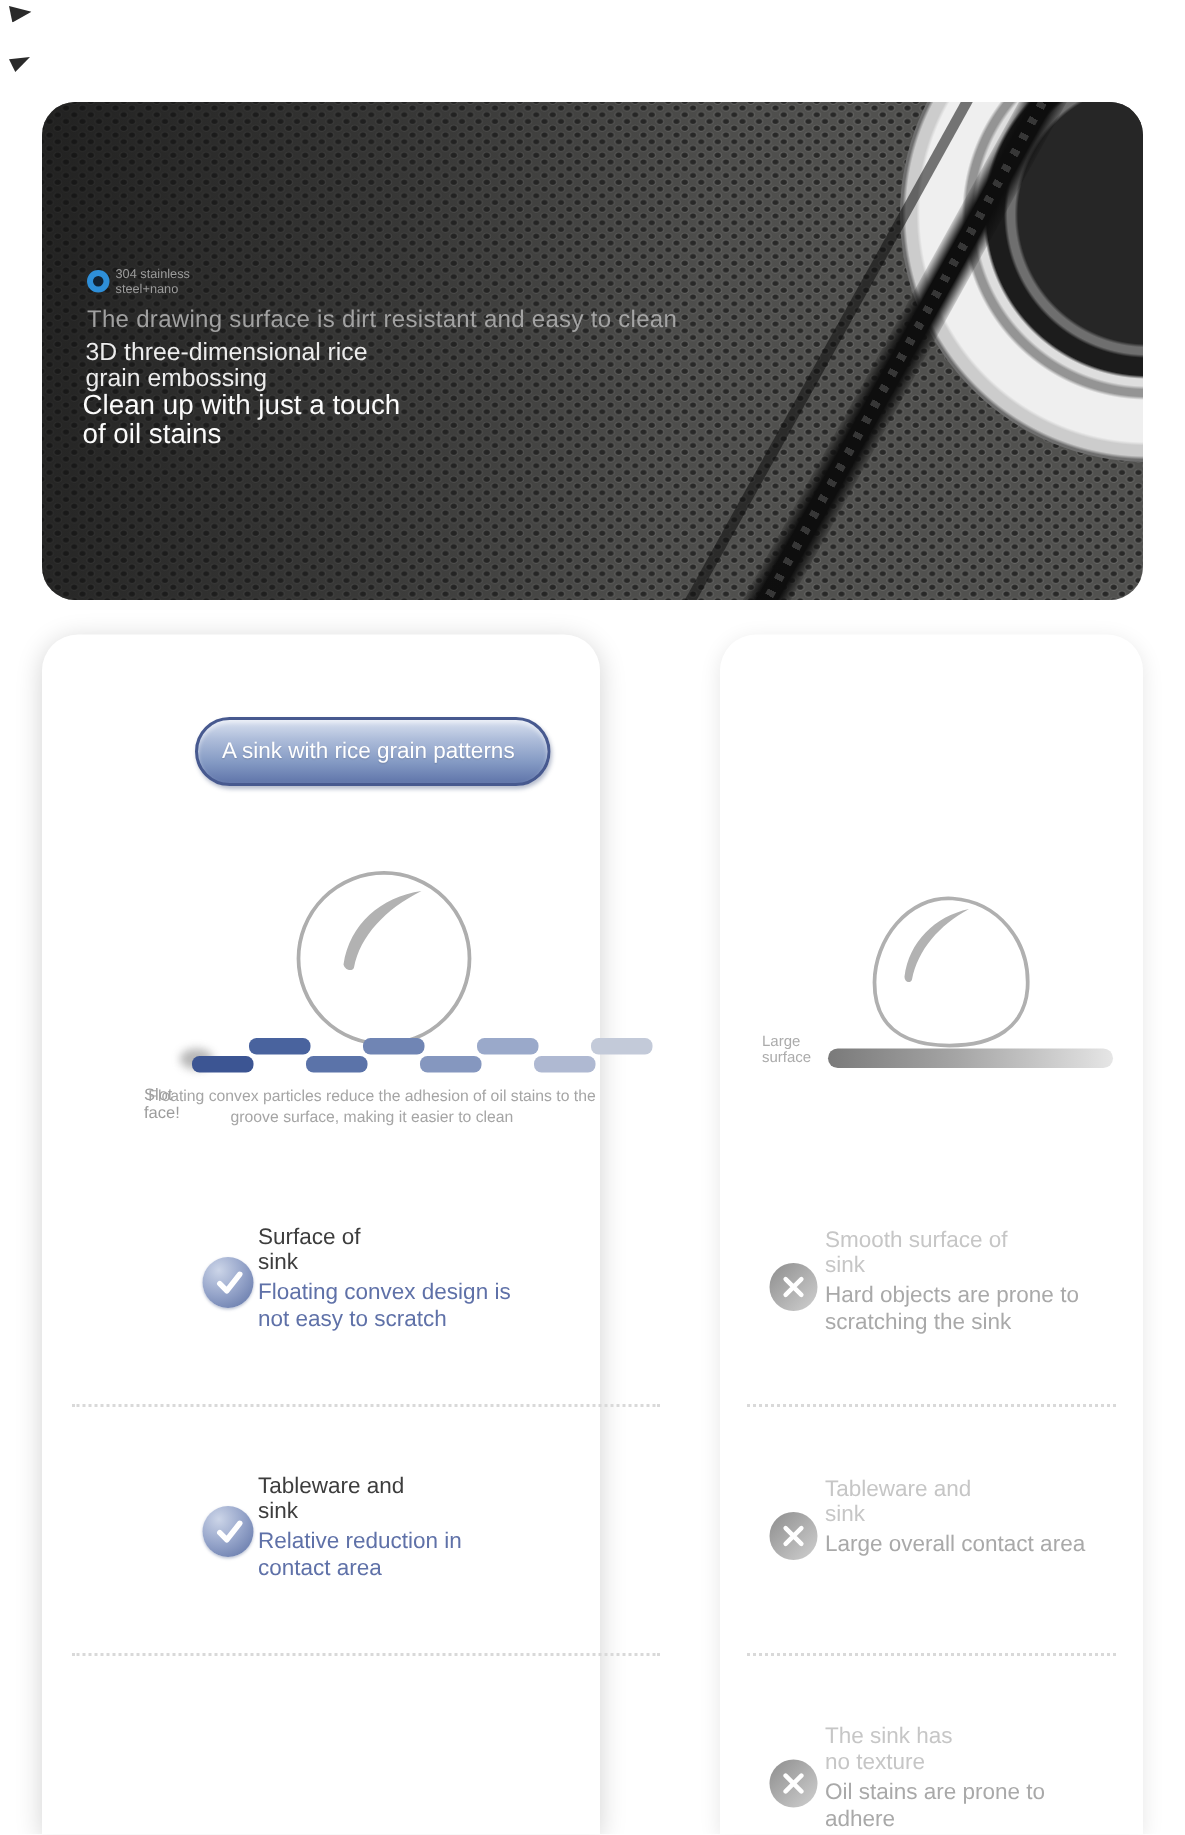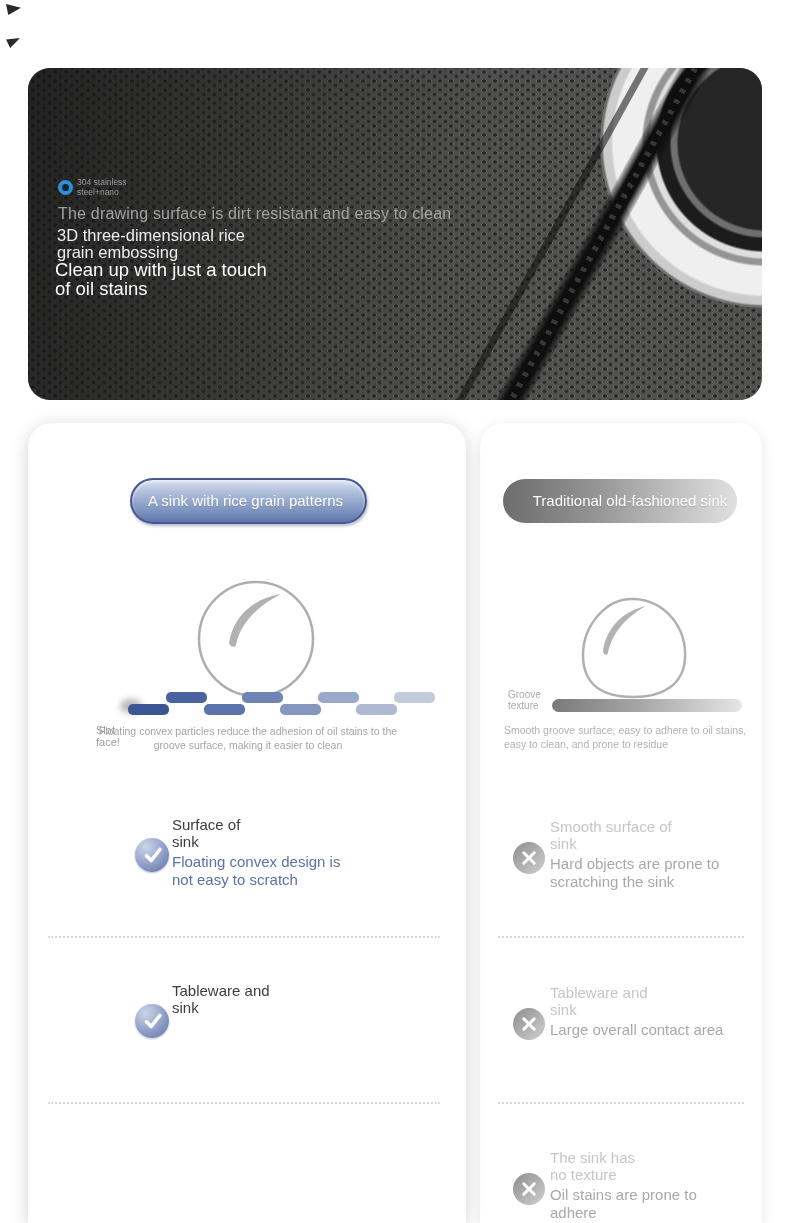--- a/index.html
+++ b/index.html
@@ -40,21 +40,21 @@
   .badge { position:absolute; left:30px; top:110px; display:flex; align-items:flex-start; }
   .ring-icon { width:15px; height:15px; border-radius:50%; border:4px solid #2e8fd9; background:#123; margin-top:2px; }
   .badge-text { margin-left:4px; width:64px; font-size:8.5px; line-height:1.15; color:#9c9c9c; }
 
   .hero-sub { position:absolute; left:30px; top:137px; font-size:16px; color:rgba(178,178,178,0.88); letter-spacing:0.2px; }
   .hero-t1 { position:absolute; left:29px; top:159px; width:205px; font-size:16.5px; line-height:1.05; color:#ececec; }
   .hero-t2 { position:absolute; left:27px; top:193px; width:215px; font-size:18.5px; line-height:1.0; color:#fbfbfb; }
 
   
   .card { position:absolute; top:423px; height:800px; background:#ffffff; }
-  .card.left  { left:28px;  width:438px; border-radius:24px 24px 0 0; box-shadow:0 3px 18px rgba(0,0,0,0.18); z-index:2; }
+  .card.left  { left:28px;  width:372px; border-radius:24px 24px 0 0; box-shadow:0 3px 18px rgba(0,0,0,0.18); z-index:2; }
   .card.right { left:480px; width:282px; border-radius:24px 24px 0 0; box-shadow:0 3px 14px rgba(0,0,0,0.10); z-index:1; }
 
   
   .pill { position:absolute; display:flex; align-items:center; color:#ffffff; font-size:15px; line-height:1.12; }
   .pill.blue { left:102px; top:55px; width:237px; height:46px; border-radius:24px;
     border:2px solid #47598f;
     background:linear-gradient(180deg,#d9e1f0 0%,#aebdda 30%,#8399c3 68%,#6075aa 100%);
     box-shadow:inset 0 2px 3px rgba(255,255,255,0.5), 1px 2px 3px rgba(40,60,110,0.35);
     padding-left:16px; text-align:left; }
   .pill.gray { left:23px; top:56px; width:234px; height:44px; border-radius:22px;
@@ -183,38 +183,35 @@
     </div>
     <div class="dotted-sep sep1"></div>
 
     <div class="row r2">
       <div class="row-heading h-w105">Tableware and sink</div>
       <div class="badge-circle check-circle">
         <svg width="22" height="22" viewBox="0 0 28 28">
             <path d="M7 15 l6 6 l11 -14" fill="none" stroke="#ffffff" stroke-width="4.6" stroke-linecap="round" stroke-linejoin="round"></path>
           </svg>
       </div>
+      <div class="row-text t-w160">Relative reduction in contact area</div>
     </div>
     <div class="dotted-sep sep2"></div>
 
   </div>
 
   <div class="card right">
-    <div class="pill gray">
-      <span class="pill-label">Traditional old-fashioned sink</span>
-    </div>
 
     <svg class="droplet" width="125" height="112" viewBox="0 0 125 112">
       <path d="M62 6 C 92 8 114 34 112 66 C 110 92 90 104 60 104 C 30 104 10 92 10 62 C 10 34 32 4 62 6 Z" fill="none" stroke="#b0b0b0" stroke-width="2.5"></path>
       <path d="M30 58 C 33 35 50 18 73 13 C 53 24 39 40 35 60 C 34 63 30 62 30 58 Z" fill="#b2b2b2"></path>
     </svg>
 
-    <div class="diagram-label">Groove texture</div>
+    <div class="diagram-label">Large surface</div>
     <div class="smooth-bar"></div>
-    <div class="diagram-caption">Smooth groove surface, easy to adhere to oil stains, easy to clean, and prone to residue</div>
 
     <div class="row r1">
       <div class="row-heading h-w130">Smooth surface of sink</div>
       <div class="badge-circle cross-circle">
         <svg width="18" height="18" viewBox="0 0 24 24">
             <path d="M5 5 L19 19 M19 5 L5 19" stroke="#ffffff" stroke-width="4" stroke-linecap="round"></path>
           </svg>
       </div>
       <div class="row-text t-w200">Hard objects are prone to scratching the sink</div>
     </div>

